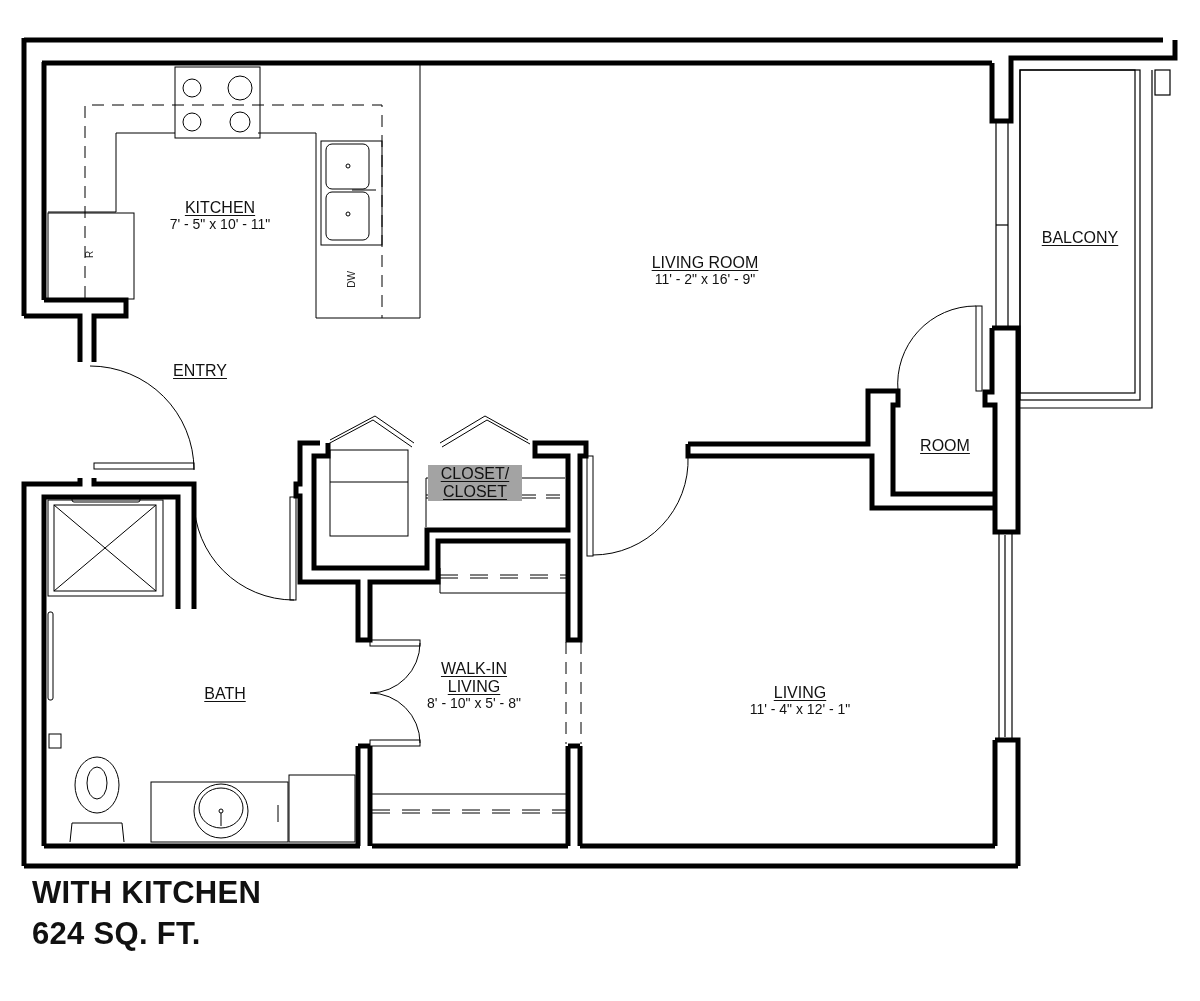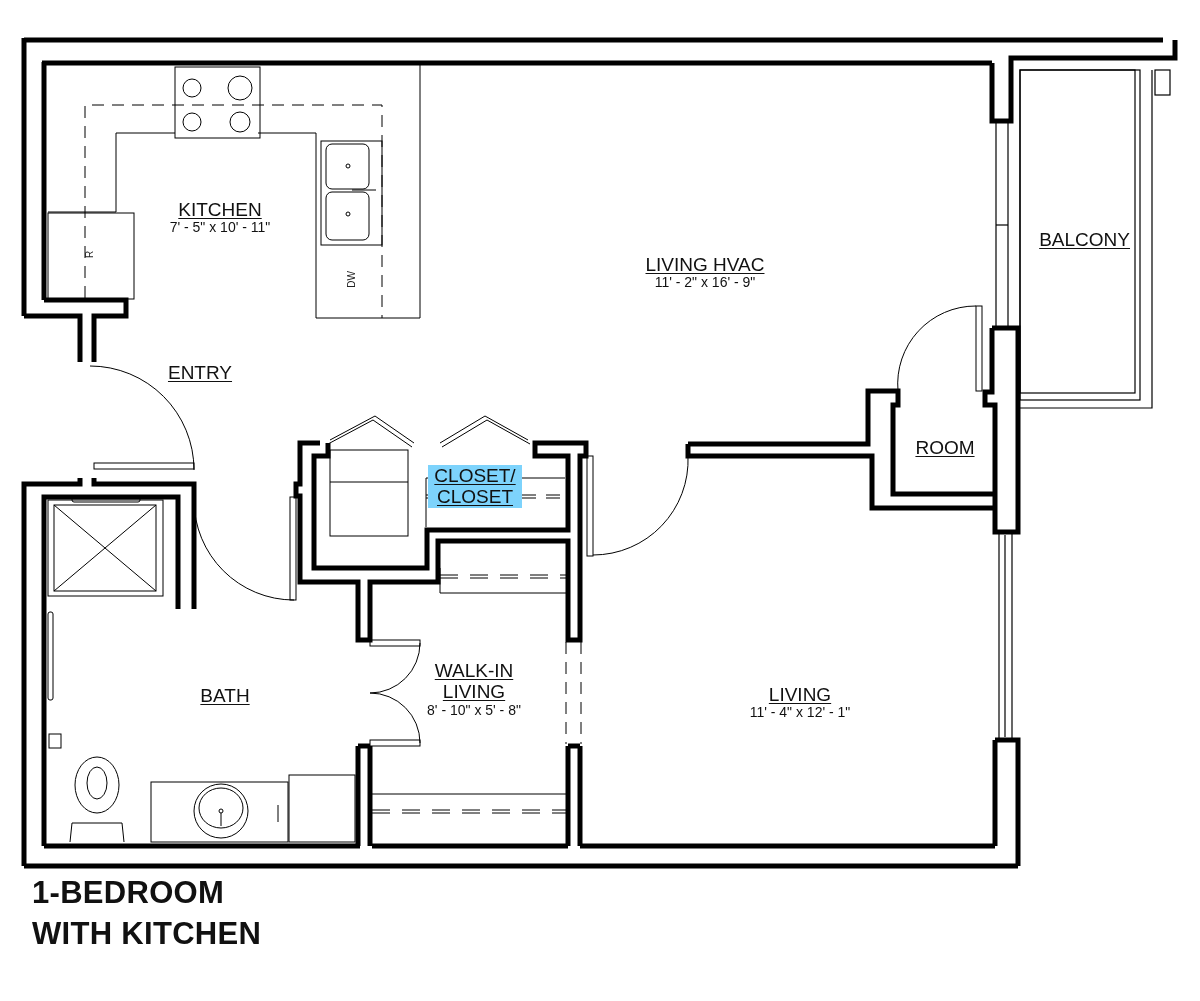--- a/index.html
+++ b/index.html
@@ -1,19 +1,19 @@
 <!DOCTYPE html>
 <html><head>
   <meta charset="utf-8">
   <style>
     html, body { margin: 0; padding: 0; background: #ffffff; }
     body { width: 1200px; height: 1001px; position: relative; overflow: hidden; font-family: "Liberation Sans", sans-serif; }
     #plan { position: absolute; left: 0; top: 0; width: 1200px; height: 1001px; }
     .room-label { position: absolute; text-align: center; color: #111; font-family: "Liberation Sans", sans-serif; line-height: 1.12; white-space: nowrap; }
-    .room-name { font-size: 19px; text-decoration: underline; text-underline-offset: 2px; display: block; }
+    .room-name { font-size: 16px; text-decoration: underline; text-underline-offset: 2px; display: block; }
     .room-dim { font-size: 14px; display: block; }
     .vert { position: absolute; font-size: 10px; color: #222; transform: rotate(-90deg); transform-origin: center; font-family: "Liberation Sans", sans-serif; }
     .title-block { position: absolute; left: 32px; top: 872px; font-family: "Liberation Sans", sans-serif; font-weight: bold; font-size: 31px; line-height: 41px; color: #111; letter-spacing: 0.3px; }
     .title-block div { display: block; }
   </style>
 </head>
 <body>
 
 <svg id="plan" viewBox="0 0 1200 1001" xmlns="http://www.w3.org/2000/svg">
   <g fill="none" stroke="#000" stroke-linejoin="miter">
@@ -170,37 +170,37 @@
     </g>
   </g>
 </svg>
 
 <div class="room-label" style="left:150px; top:199px; width:140px;">
   <span class="room-name">KITCHEN</span>
   <span class="room-dim">7' - 5" x 10' - 11"</span>
 </div>
 
 <div class="room-label" style="left:615px; top:254px; width:180px;">
-  <span class="room-name">LIVING HVAC</span>
+  <span class="room-name">LIVING ROOM</span>
   <span class="room-dim">11' - 2" x 16' - 9"</span>
 </div>
 
-<div class="room-label" style="left:1030px; top:229px; width:100px;text-align:right;">
+<div class="room-label" style="left:1030px; top:229px; width:100px;">
   <span class="room-name">BALCONY</span>
 </div>
 
 <div class="room-label" style="left:160px; top:362px; width:80px;">
   <span class="room-name">ENTRY</span>
 </div>
 
 <div class="room-label" style="left:910px; top:437px; width:70px;">
   <span class="room-name">ROOM</span>
 </div>
 
-<div class="room-label" style="left:428px; top:465px; width:94px; background:#7dd3fc;">
+<div class="room-label" style="left:428px; top:465px; width:94px; background:#a3a3a3;">
   <span class="room-name">CLOSET/</span>
   <span class="room-name">CLOSET</span>
 </div>
 
 <div class="room-label" style="left:404px; top:660px; width:140px;">
   <span class="room-name">WALK-IN</span>
   <span class="room-name">LIVING</span>
   <span class="room-dim">8' - 10" x 5' - 8"</span>
 </div>
 
@@ -210,15 +210,15 @@
 
 <div class="room-label" style="left:715px; top:684px; width:170px;">
   <span class="room-name">LIVING</span>
   <span class="room-dim">11' - 4" x 12' - 1"</span>
 </div>
 
 <span class="vert" style="left:86px; top:249px;">R</span>
 <span class="vert" style="left:343px; top:274px;">DW</span>
 
 <div class="title-block">
-  <div>1-BEDROOM</div>
   <div>WITH KITCHEN</div>
+  <div>624 SQ. FT.</div>
 </div>
 
 </body></html>

